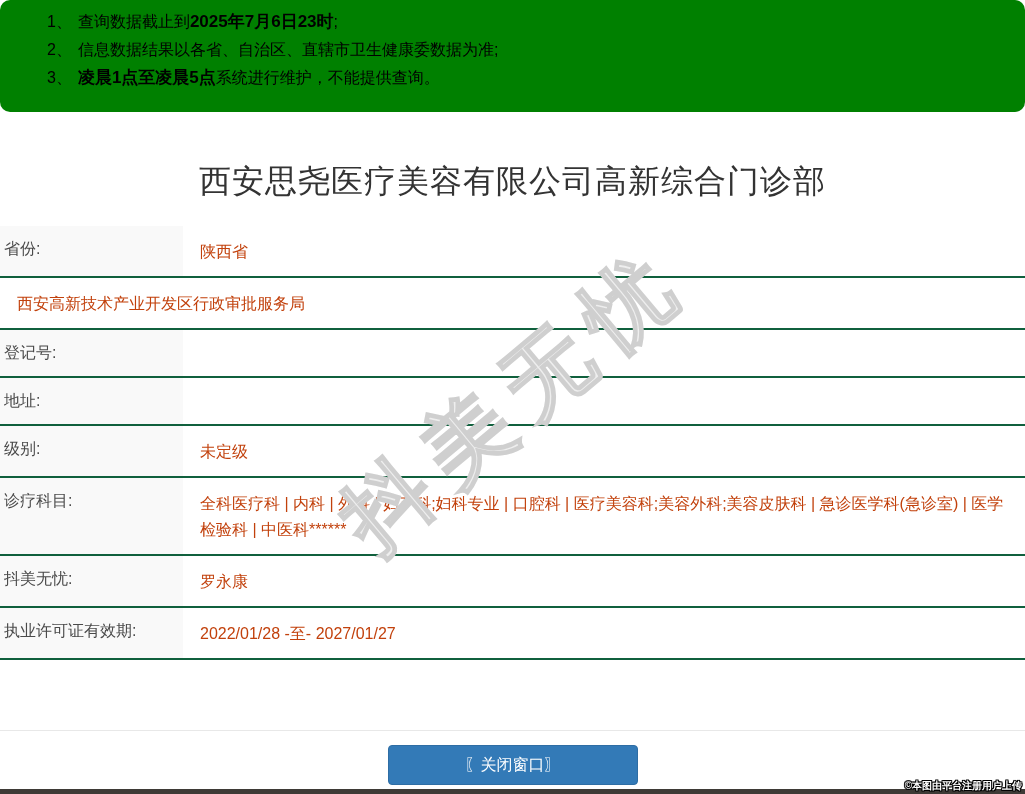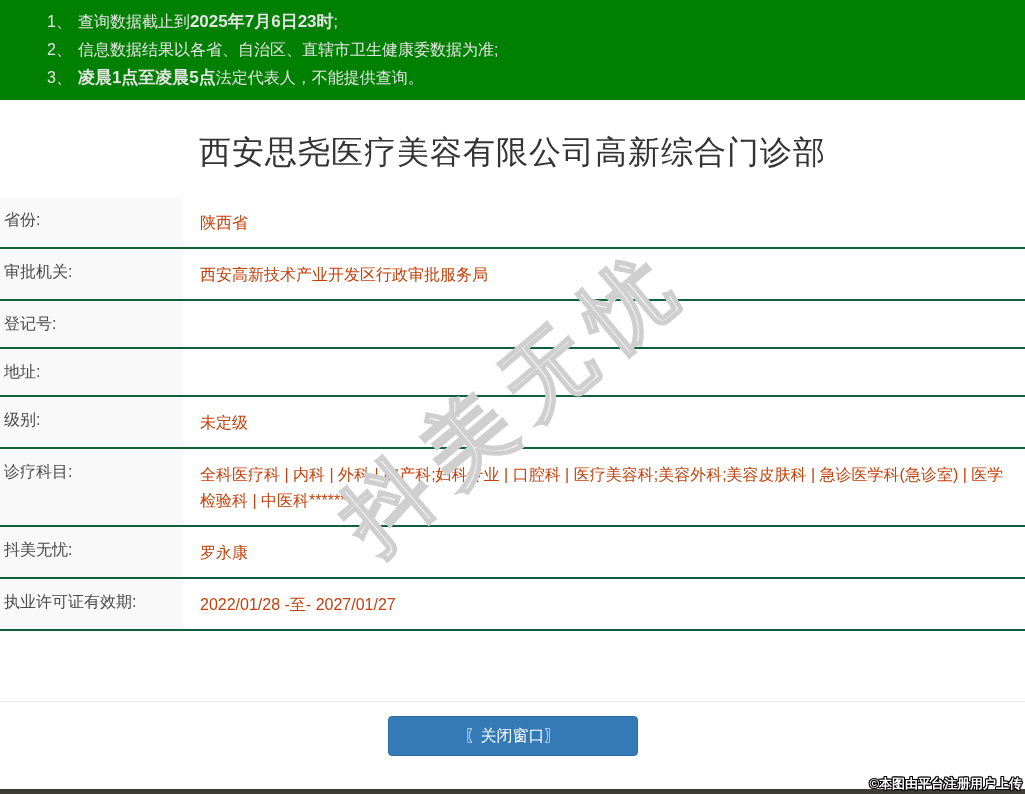--- a/index.html
+++ b/index.html
@@ -10,29 +10,29 @@
     --bottom-bar:#3e3a36;
   }
   *{box-sizing:border-box;}
   html,body{margin:0;padding:0;}
   body{
     width:1025px;height:794px;position:relative;overflow:hidden;
     background:#fff;font-family:"Liberation Sans","DejaVu Sans",sans-serif;
   }
   
   .banner{
-    background:var(--banner-bg);color:#e5e5e5;height:100px;
-    padding:8px 20px 0 47px;font-size:16px;
+    background:var(--banner-bg);color:#000000;height:112px;
+    padding:8px 20px 0 47px;font-size:16px;border-radius:10px;
   }
   .notice{line-height:28px;white-space:nowrap;}
   .notice .num{margin-right:6px;}
   .notice b{font-size:17px;}
   
   .title{
-    text-align:center;padding:31px 0 22px;font-size:32px;color:#333;
+    text-align:center;padding:48px 0 22px;font-size:32px;color:#333;
     font-weight:500;letter-spacing:1px;
   }
   
   .info-table{width:1025px;}
   .row{display:flex;border-bottom:2px solid var(--row-line);min-height:48px;}
   .row .label{
     width:183px;flex:0 0 183px;background:var(--label-bg);
     padding:13px 6px 11px 4px;font-size:16px;color:#4a4a4a;
   }
   .row .value{
@@ -46,54 +46,53 @@
     font-size:16px;line-height:20px;padding:9px 0;width:250px;
     border:1px solid #2e6da4;border-radius:4px;cursor:pointer;
     font-family:inherit;
   }
   .bottom-bar{
     position:absolute;left:0;right:0;bottom:0;height:5px;
     background:var(--bottom-bar);z-index:8;
   }
   .credit{
     position:absolute;right:3px;bottom:1px;z-index:10;
-    font-size:13px;font-weight:bold;color:#fff;white-space:nowrap;
+    font-size:10px;font-weight:bold;color:#fff;white-space:nowrap;
     text-shadow:-1px -1px 0 #000,1px -1px 0 #000,-1px 1px 0 #000,1px 1px 0 #000,
                 0 1px 0 #000,0 -1px 0 #000,1px 0 0 #000,-1px 0 0 #000;
   }
   
   .watermark{
     position:absolute;left:515px;top:400px;z-index:5;pointer-events:none;
     transform:translate(-50%,-50%) rotate(-40deg);
     font-size:86px;font-weight:bold;letter-spacing:18px;white-space:nowrap;
     color:rgba(255,255,255,0.55);
     -webkit-text-stroke:2px #cfcfcf;
     text-shadow:0 0 1px #d9d9d9;
   }
 </style>
 </head>
 <body>
 
 <div class="banner">
   <div>
       <div class="notice"><span class="num">1、</span><span>查询数据截止到</span><b>2025年7月6日23时</b><span>;</span></div>
       <div class="notice"><span class="num">2、</span><span>信息数据结果以各省、自治区、直辖市卫生健康委数据为准;</span></div>
-      <div class="notice"><span class="num">3、</span><b>凌晨1点至凌晨5点</b><span>法定代表人，不能提供查询。</span></div>
+      <div class="notice"><span class="num">3、</span><b>凌晨1点至凌晨5点</b><span>系统进行维护，不能提供查询。</span></div>
     </div>
 </div>
 
 <div class="title">西安思尧医疗美容有限公司高新综合门诊部</div>
 
 <div class="info-table">
     <div class="row">
       <div class="label">省份:</div>
       <div class="value">陕西省</div>
     </div>
     <div class="row">
-      <div class="label">审批机关:</div>
       <div class="value">西安高新技术产业开发区行政审批服务局</div>
     </div>
     <div class="row">
       <div class="label">登记号:</div>
     </div>
     <div class="row">
       <div class="label">地址:</div>
     </div>
     <div class="row">
       <div class="label">级别:</div>

